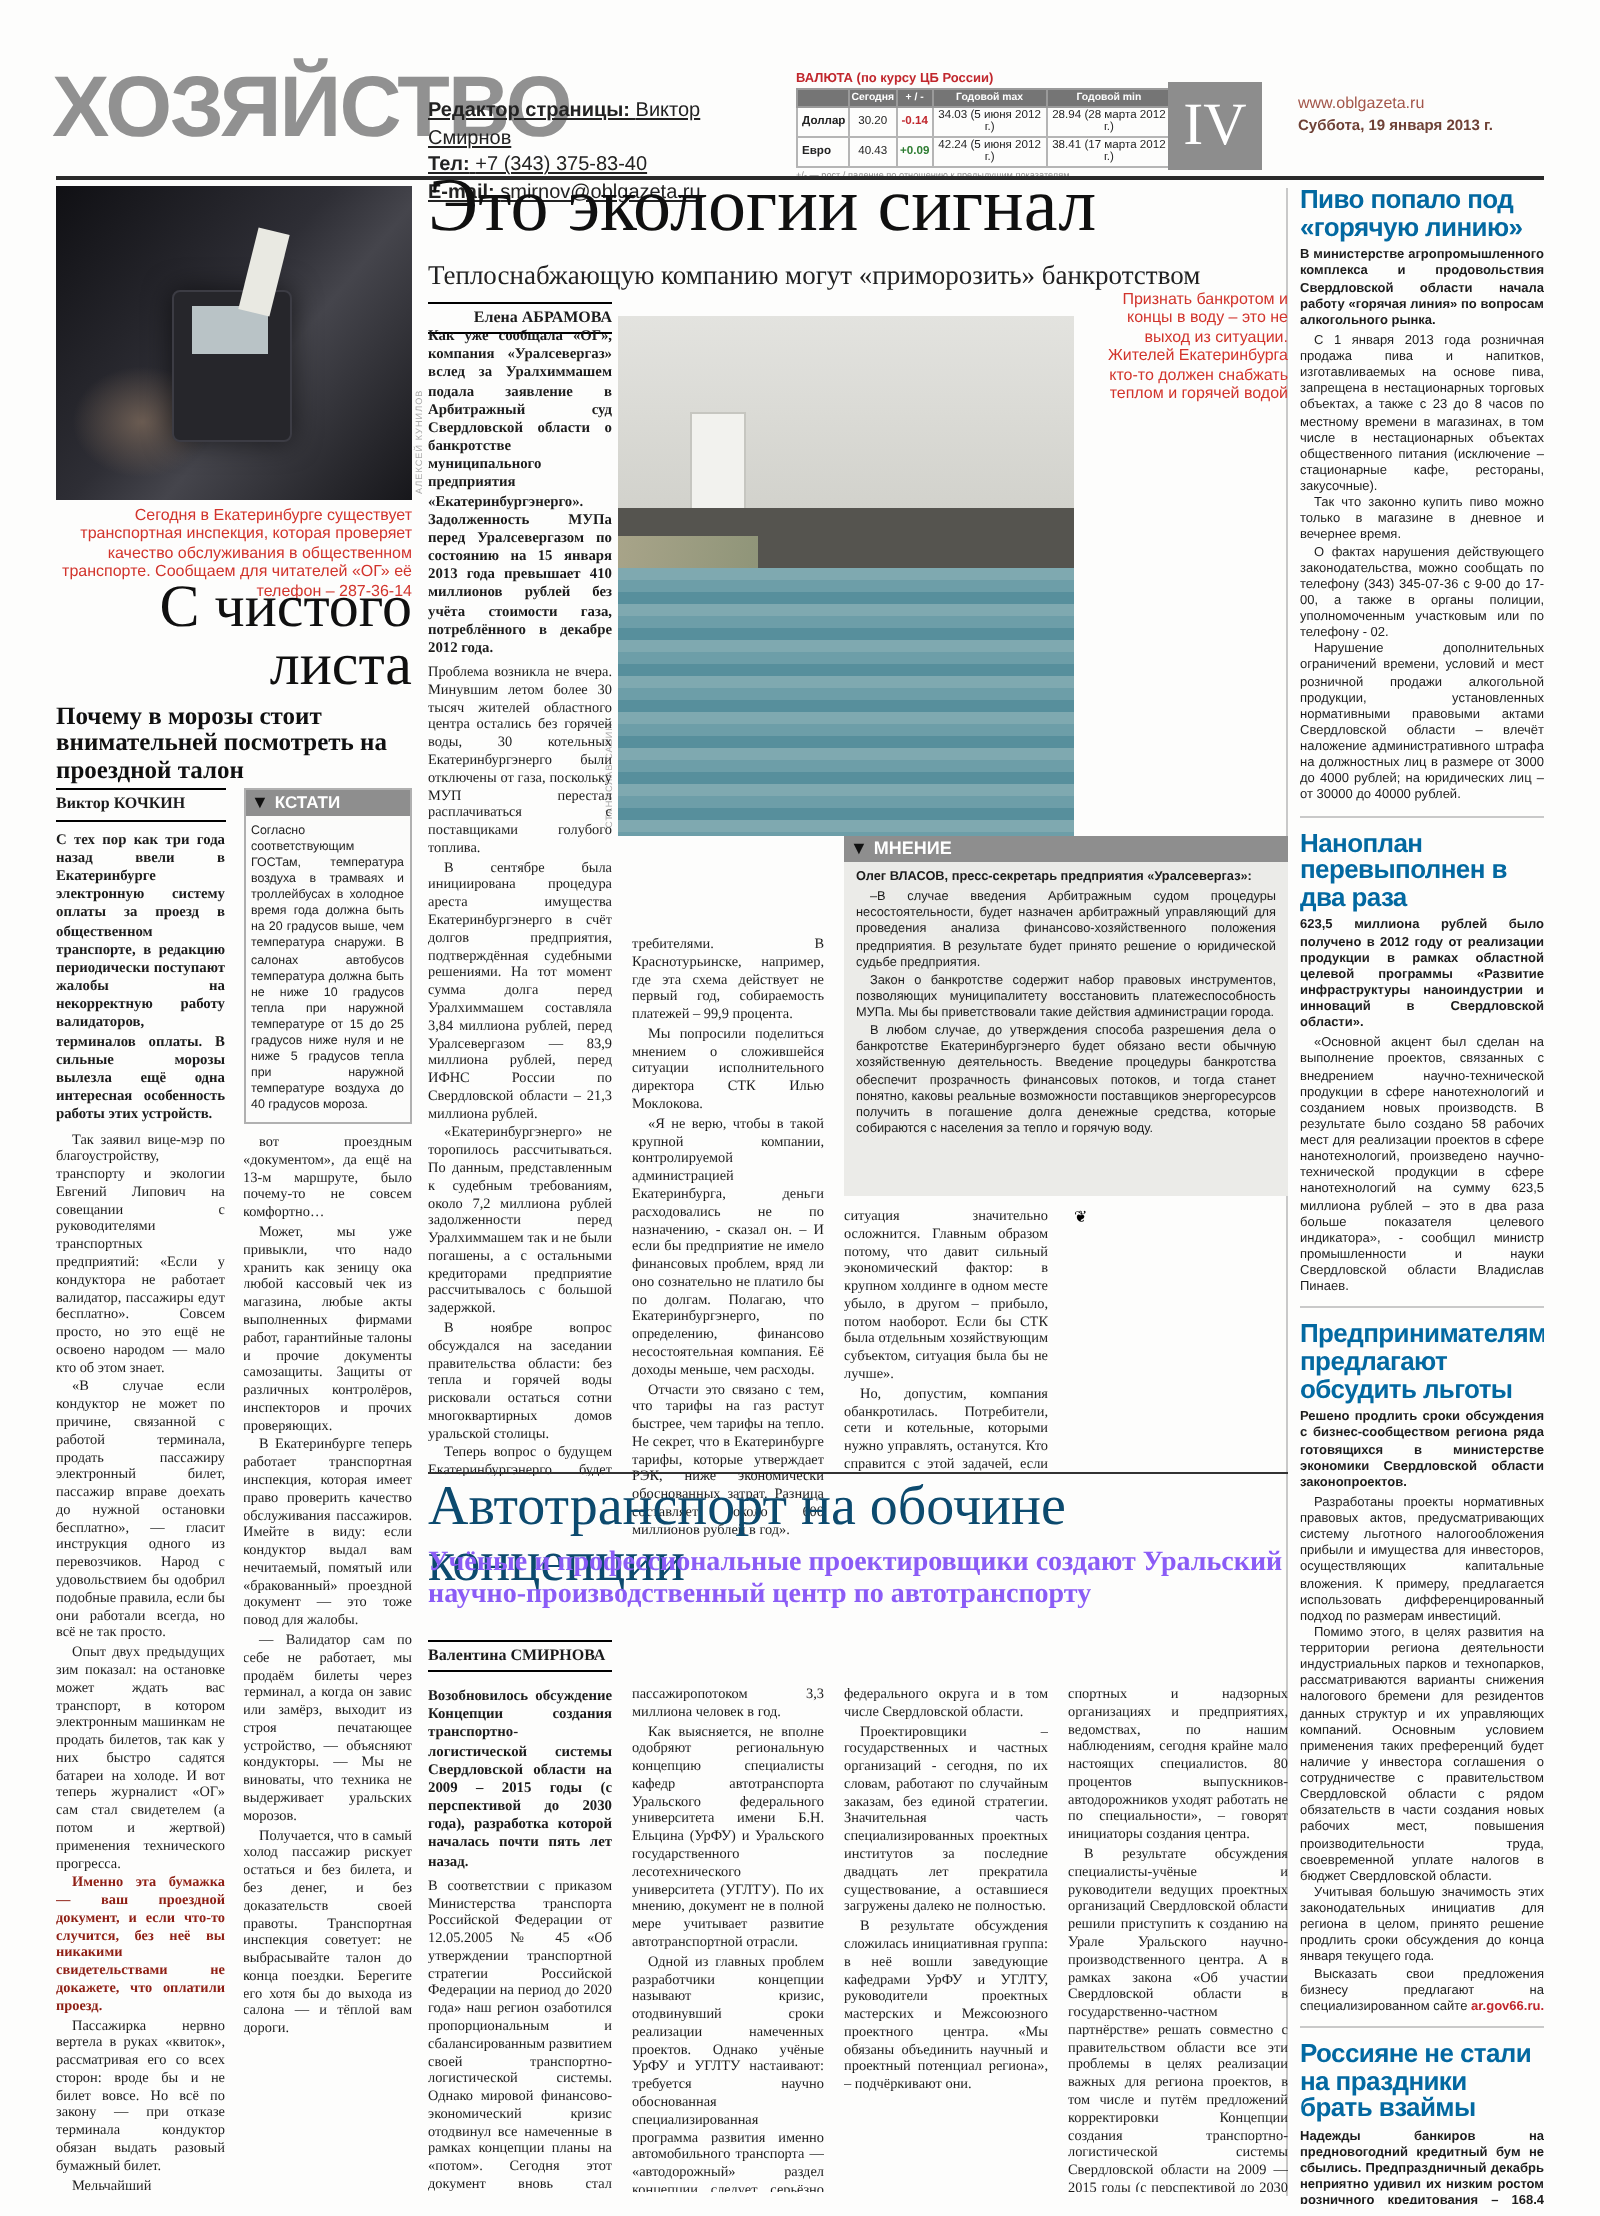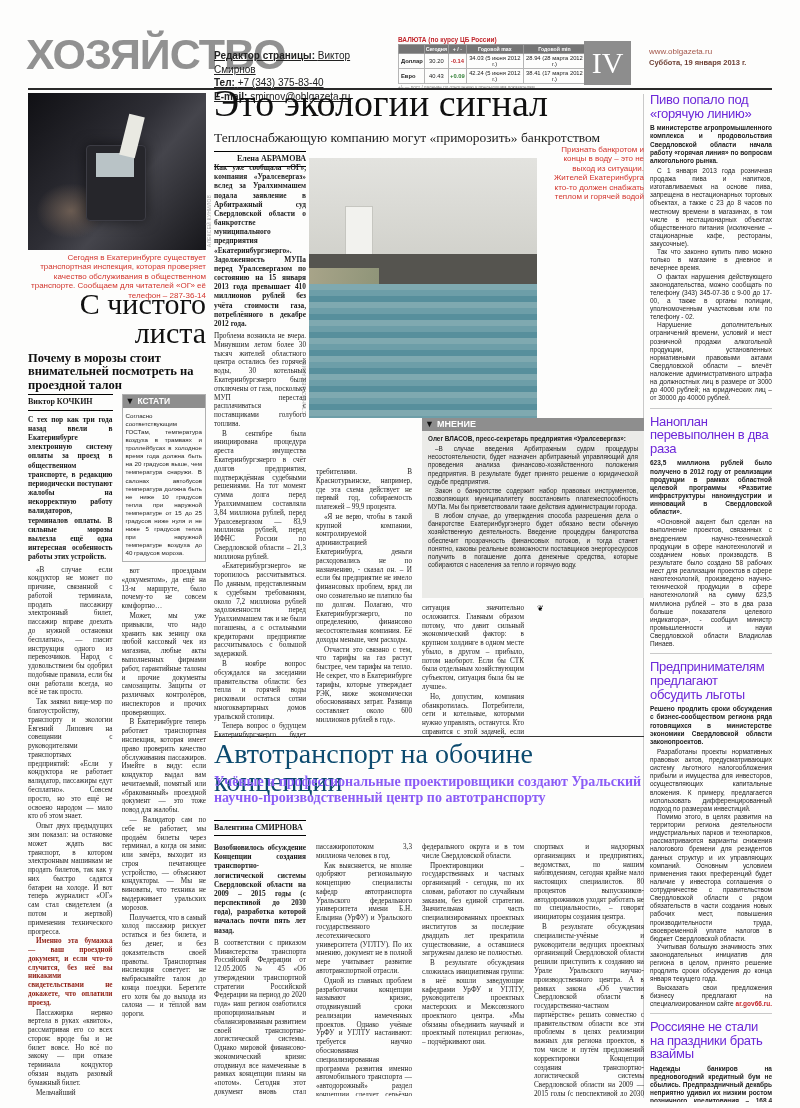--- a/index.html
+++ b/index.html
@@ -97,21 +97,21 @@
   .bbyline{left:214px;top:820px;width:92px;}
   .bcol1{left:214px;top:843px;width:92px;height:253px;}
   .bcol2{left:316px;top:843px;width:96px;height:253px;}
   .bcol3{left:422px;top:843px;width:102px;height:253px;}
   .bcol4{left:534px;top:843px;width:110px;height:253px;}
 
   
   .briefs{left:650px;top:92px;width:122px;height:1010px;overflow:hidden;font-family:"Liberation Sans",sans-serif;}
   .brief{border-bottom:1px solid #c9c9c9;padding-bottom:5px;margin-bottom:6px;}
   .brief:last-child{border-bottom:none;}
-  .brief h3{margin:1px 0 4px 0;font-size:13px;line-height:1.05;letter-spacing:-.3px;color:#6d28d9;font-weight:normal;}
+  .brief h3{margin:1px 0 4px 0;font-size:13px;line-height:1.05;letter-spacing:-.3px;color:#0369a1;font-weight:bold;}
   .brief .blead{font-size:6.5px;line-height:1.25;font-weight:bold;text-align:justify;margin-bottom:2px;}
   .brief p{font-size:6.5px;line-height:1.25;text-align:justify;margin:0;text-indent:7px;}
   .linkline{font-size:6.5px;line-height:1.25;text-align:justify;text-indent:7px;}
   .redlink{color:#c1272d;font-weight:bold;text-decoration:none;}
 </style>
 </head>
 <body>
 
 <div class="page">
 
@@ -172,22 +172,22 @@
   <div class="abs photo-credit lcredit">АЛЕКСЕЙ КУНИЛОВ</div>
   <div class="abs red-caption lcaption">Сегодня в Екатеринбурге существует транспортная инспекция, которая проверяет качество обслуживания в общественном транспорте. Сообщаем для читателей «ОГ» её телефон – 287-36-14</div>
   <div class="abs ltitle">С чистого листа</div>
   <div class="abs lsubtitle">Почему в морозы стоит внимательней посмотреть на проездной талон</div>
 
   <div class="abs lbody">
     <div class="lcol">
       <div class="byline">Виктор КОЧКИН</div>
       <div class="lead">С тех пор как три года назад ввели в Екатеринбурге электронную систему оплаты за проезд в общественном транспорте, в редакцию периодически поступают жалобы на некорректную работу валидаторов, терминалов оплаты. В сильные морозы вылезла ещё одна интересная особенность работы этих устройств.</div>
       <div>
+          <p>Так заявил вице-мэр по благоустройству, транспорту и экологии Евгений Липович на совещании с руководителями транспортных предприятий: «Если у кондуктора не работает валидатор, пассажиры едут бесплатно». Совсем просто, но это ещё не освоено народом — мало кто об этом знает.</p>
           <p>«В случае если кондуктор не может по причине, связанной с работой терминала, продать пассажиру электронный билет, пассажир вправе доехать до нужной остановки бесплатно», — гласит инструкция одного из перевозчиков. Народ с удовольствием бы одобрил подобные правила, если бы они работали всегда, но всё не так просто.</p>
-          <p>Так заявил вице-мэр по благоустройству, транспорту и экологии Евгений Липович на совещании с руководителями транспортных предприятий: «Если у кондуктора не работает валидатор, пассажиры едут бесплатно». Совсем просто, но это ещё не освоено народом — мало кто об этом знает.</p>
           <p>Опыт двух предыдущих зим показал: на остановке может ждать вас транспорт, в котором электронным машинкам не продать билетов, так как у них быстро садятся батареи на холоде. И вот теперь журналист «ОГ» сам стал свидетелем (а потом и жертвой) применения технического прогресса.</p>
         </div>
       <p class="emphasis">Именно эта бумажка — ваш проездной документ, и если что-то случится, без неё вы никакими свидетельствами не докажете, что оплатили проезд.</p>
       <div>
           <p>Пассажирка нервно вертела в руках «квиток», рассматривая его со всех сторон: вроде бы и не билет вовсе. Но всё по закону — при отказе терминала кондуктор обязан выдать разовый бумажный билет.</p>
           <p>Мельчайший принтерный шрифт на бумажке был практически не читаем, на чеке не оказалось привычных атрибутов проездного документа. Следующий билет достался журналисту «ОГ» уже в троллейбусе — чем дальше, тем чуднее.</p>
         </div>
     </div>
     <div class="lcol">
       <div class="infobox">
@@ -227,20 +227,21 @@
         <p>Проблема возникла не вчера. Минувшим летом более 30 тысяч жителей областного центра остались без горячей воды, 30 котельных Екатеринбургэнерго были отключены от газа, поскольку МУП перестал расплачиваться с поставщиками голубого топлива.</p>
         <p>В сентябре была инициирована процедура ареста имущества Екатеринбургэнерго в счёт долгов предприятия, подтверждённая судебными решениями. На тот момент сумма долга перед Уралхиммашем составляла 3,84 миллиона рублей, перед Уралсевергазом — 83,9 миллиона рублей, перед ИФНС России по Свердловской области – 21,3 миллиона рублей.</p>
         <p>«Екатеринбургэнерго» не торопилось рассчитываться. По данным, представленным к судебным требованиям, около 7,2 миллиона рублей задолженности перед Уралхиммашем так и не были погашены, а с остальными кредиторами предприятие рассчитывалось с большой задержкой.</p>
         <p>В ноябре вопрос обсуждался на заседании правительства области: без тепла и горячей воды рисковали остаться сотни многоквартирных домов уральской столицы.</p>
         <p>Теперь вопрос о будущем Екатеринбургэнерго будет решать арбитраж. Процедура наблюдения, если она будет введена, продлится несколько месяцев.</p>
       </div>
   </div>
   <div class="abs col mcol2">
     <div>
         <p>требителями. В Краснотурьинске, например, где эта схема действует не первый год, собираемость платежей – 99,9 процента.</p>
+        <p>Мы попросили поделиться мнением о сложившейся ситуации исполнительного директора СТК Илью Моклокова.</p>
         <p>«Я не верю, чтобы в такой крупной компании, контролируемой администрацией Екатеринбурга, деньги расходовались не по назначению, - сказал он. – И если бы предприятие не имело финансовых проблем, вряд ли оно сознательно не платило бы по долгам. Полагаю, что Екатеринбургэнерго, по определению, финансово несостоятельная компания. Её доходы меньше, чем расходы.</p>
         <p>Отчасти это связано с тем, что тарифы на газ растут быстрее, чем тарифы на тепло. Не секрет, что в Екатеринбурге тарифы, которые утверждает РЭК, ниже экономически обоснованных затрат. Разница составляет около 600 миллионов рублей в год».</p>
       </div>
   </div>
 
   <div class="abs mnenie">
     <div class="infobox-head">
       <span class="tri">▼</span>
       <span>МНЕНИЕ</span>
     </div>

